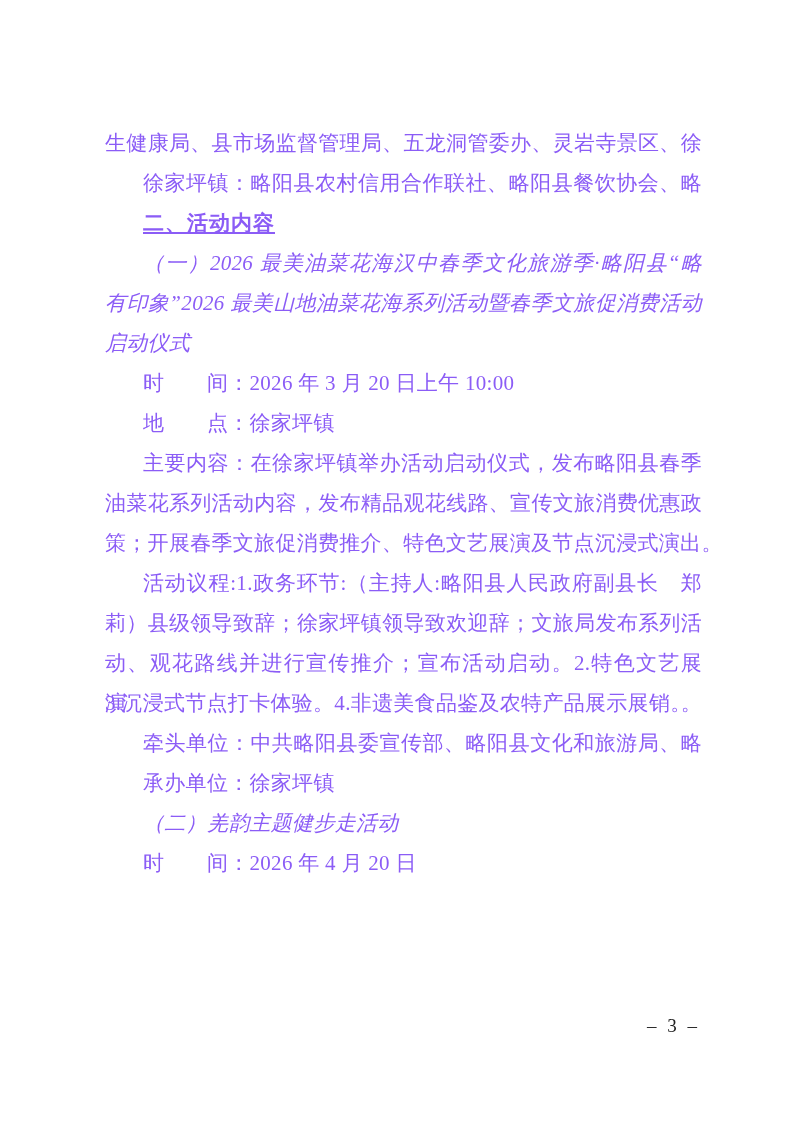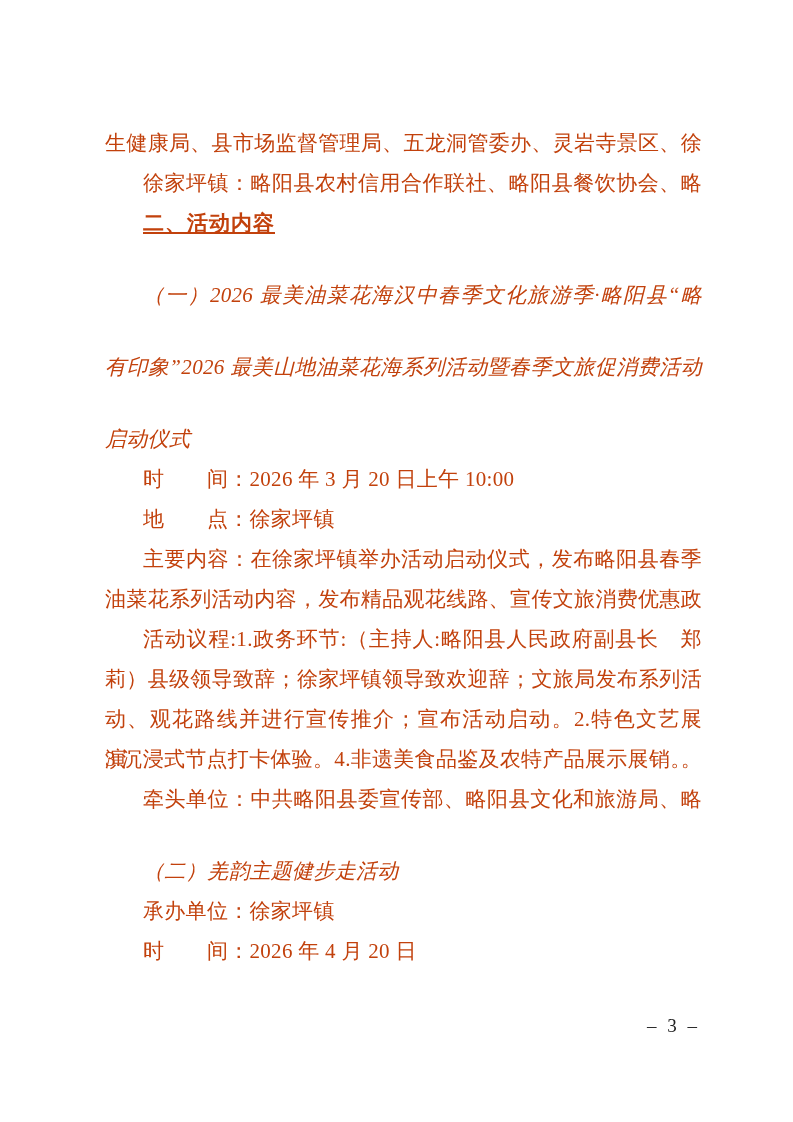--- a/index.html
+++ b/index.html
@@ -13,21 +13,21 @@
     width: 793px;
     height: 1122px;
     background: #ffffff;
     overflow: hidden;
   }
   .text-block {
     position: absolute;
     left: 105px;
     top: 123px;
     width: 597px;
-    color: #c2410c;
+    color: #8b5cf6;
   }
   .line {
     height: 40px;
     line-height: 40px;
     font-size: 21px;
     letter-spacing: 0.3px;
     white-space: pre;
     overflow: visible;
     text-align: left;
     font-family: "Liberation Serif", "DejaVu Serif", serif;
@@ -40,21 +40,20 @@
   .line.indent { text-indent: 38px; }
   .line.heading {
     font-family: "Liberation Sans", "DejaVu Sans", sans-serif;
     font-weight: 600;
     letter-spacing: 1px;
     text-decoration: underline;
   }
   .line.kaiti {
     font-style: italic;
     letter-spacing: 0.3px;
-    margin-top: 32px;
   }
   .page-number {
     position: absolute;
     top: 1012px;
     right: 93px;
     font-size: 19px;
     line-height: 28px;
     color: #222222;
     letter-spacing: 3px;
     font-family: "Liberation Serif", "DejaVu Serif", serif;
@@ -68,24 +67,25 @@
     <div class="line justify">生健康局、县市场监督管理局、五龙洞管委办、灵岩寺景区、徐</div>
     <div class="line indent justify">徐家坪镇：略阳县农村信用合作联社、略阳县餐饮协会、略</div>
     <div class="line indent heading">二、活动内容</div>
     <div class="line indent kaiti justify">（一）2026 最美油菜花海汉中春季文化旅游季·略阳县“略</div>
     <div class="line kaiti justify">有印象”2026 最美山地油菜花海系列活动暨春季文旅促消费活动</div>
     <div class="line kaiti">启动仪式</div>
     <div class="line indent">时　　间：2026 年 3 月 20 日上午 10:00</div>
     <div class="line indent">地　　点：徐家坪镇</div>
     <div class="line indent justify">主要内容：在徐家坪镇举办活动启动仪式，发布略阳县春季</div>
     <div class="line justify">油菜花系列活动内容，发布精品观花线路、宣传文旅消费优惠政</div>
+    <div class="line">策；开展春季文旅促消费推介、特色文艺展演及节点沉浸式演出。</div>
     <div class="line indent justify">活动议程:1.政务环节:（主持人:略阳县人民政府副县长　郑</div>
     <div class="line justify">莉）县级领导致辞；徐家坪镇领导致欢迎辞；文旅局发布系列活</div>
     <div class="line justify">动、观花路线并进行宣传推介；宣布活动启动。2.特色文艺展演。</div>
     <div class="line">3.沉浸式节点打卡体验。4.非遗美食品鉴及农特产品展示展销。</div>
     <div class="line indent justify">牵头单位：中共略阳县委宣传部、略阳县文化和旅游局、略</div>
+    <div class="line indent">承办单位：徐家坪镇</div>
     <div class="line indent kaiti">（二）羌韵主题健步走活动</div>
-    <div class="line indent">承办单位：徐家坪镇</div>
     <div class="line indent">时　　间：2026 年 4 月 20 日</div>
   </div>
 
   <div class="page-number">– 3 –</div>
 </div>
 
 </body></html>

